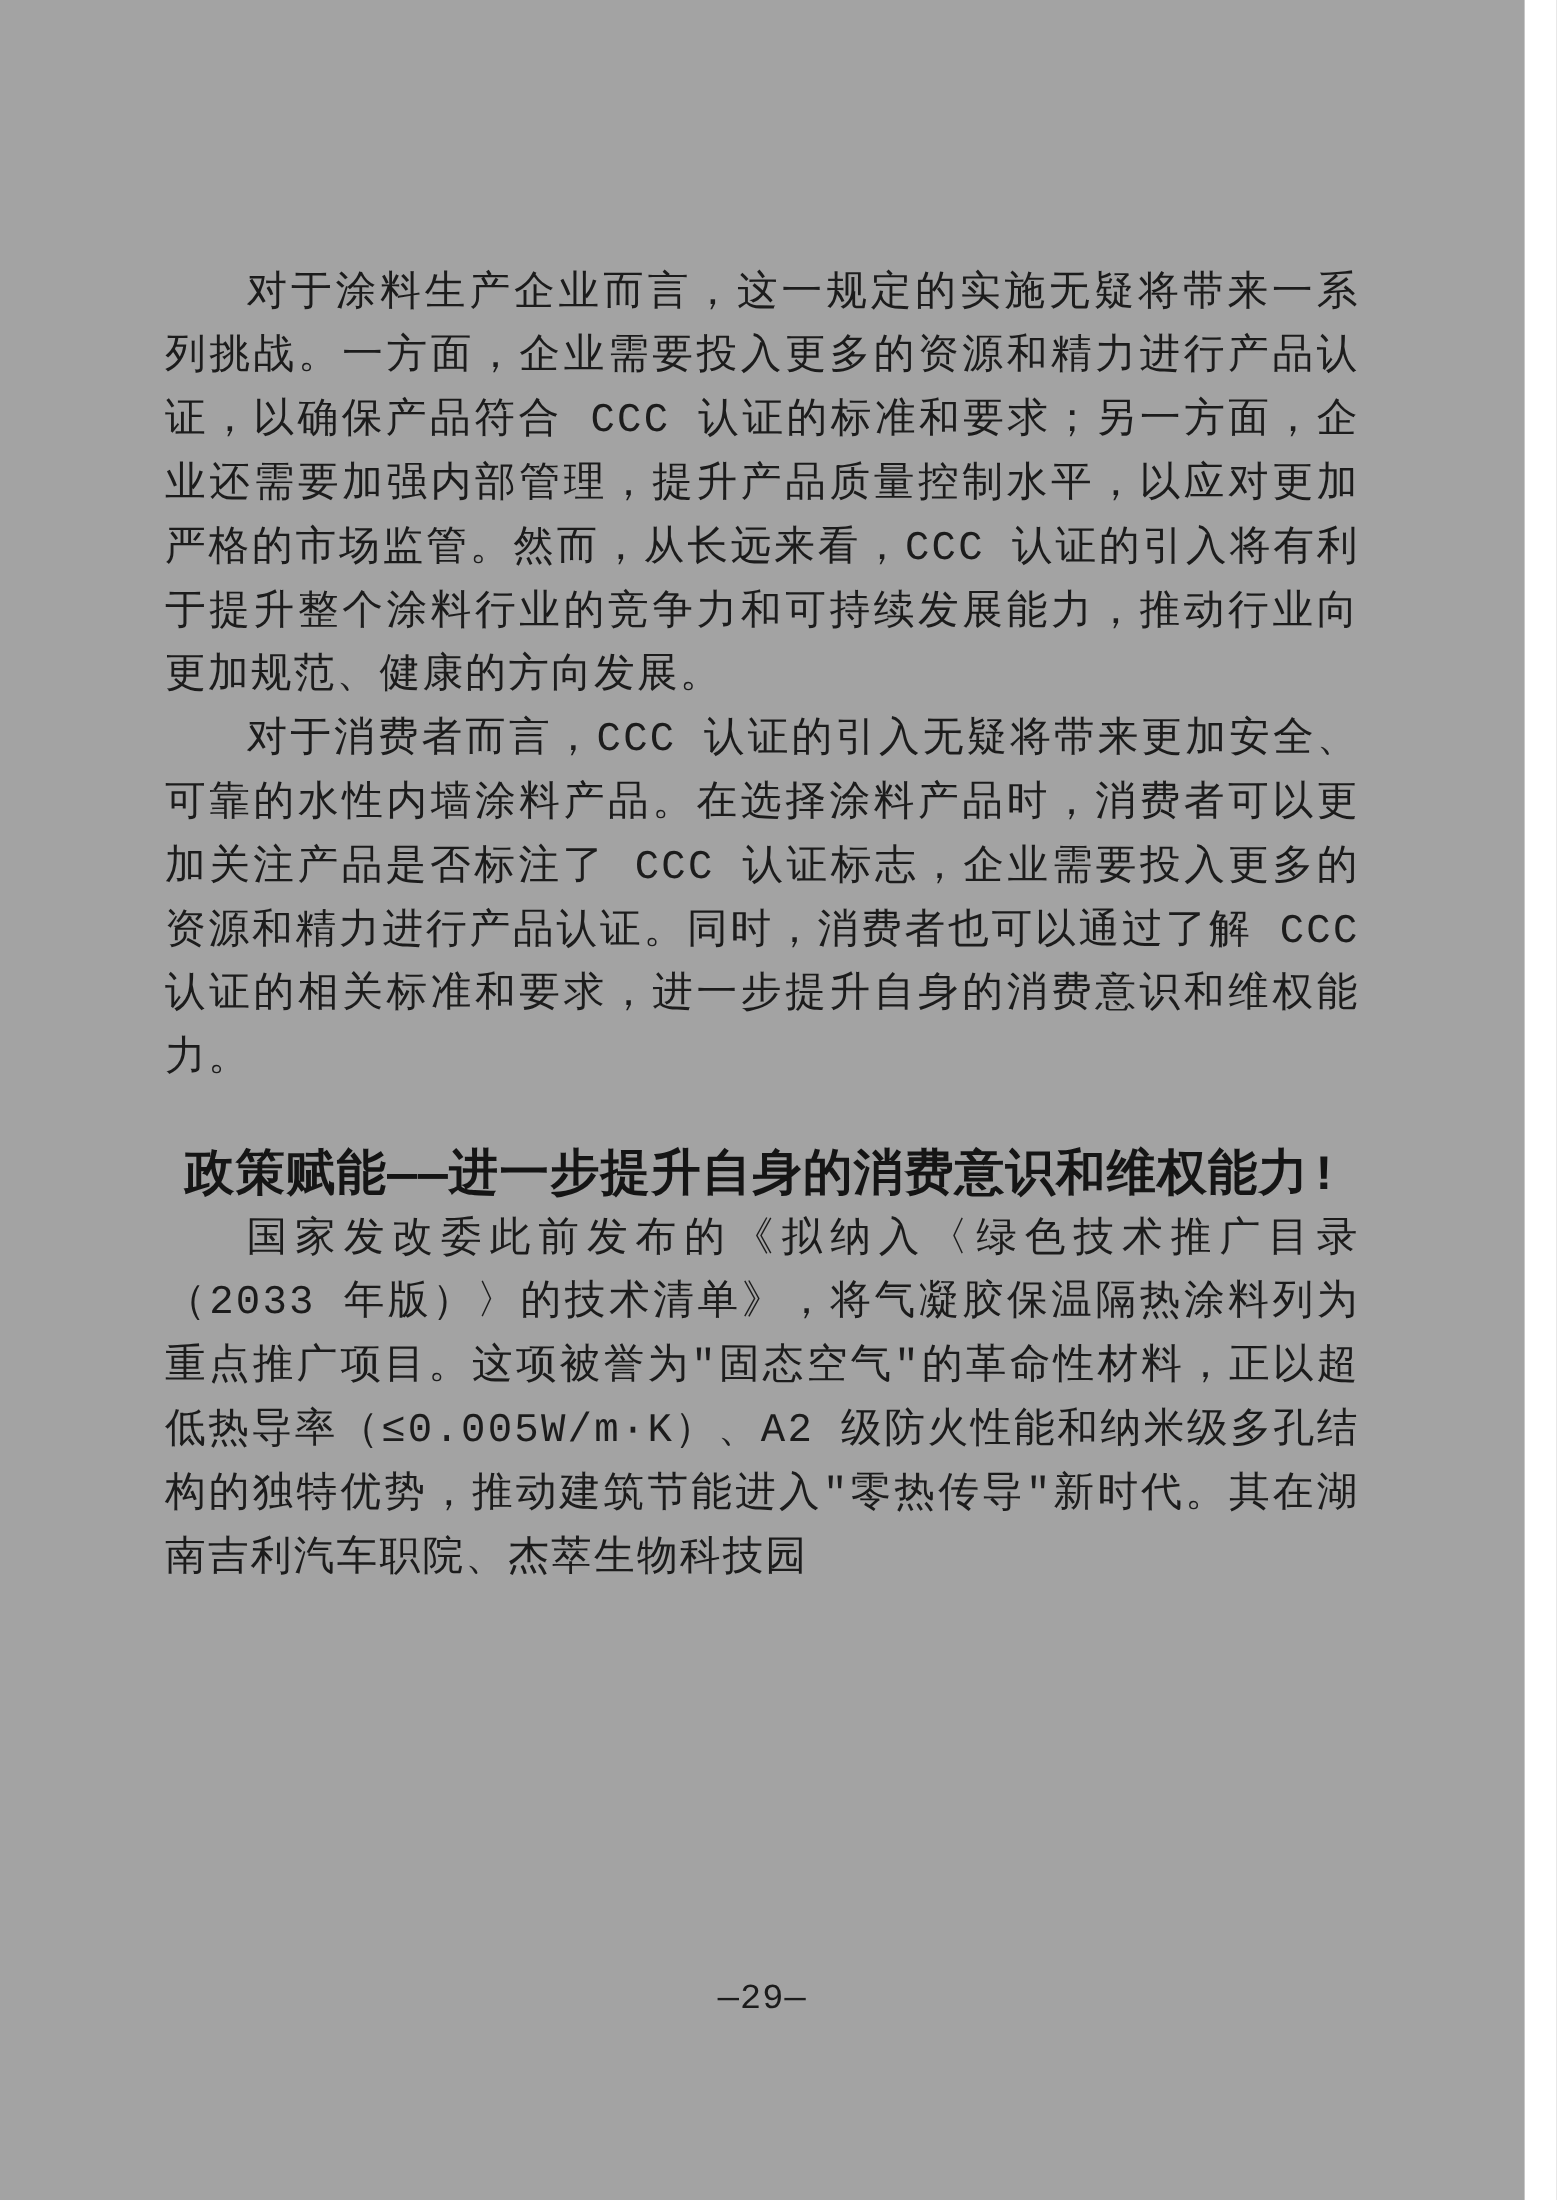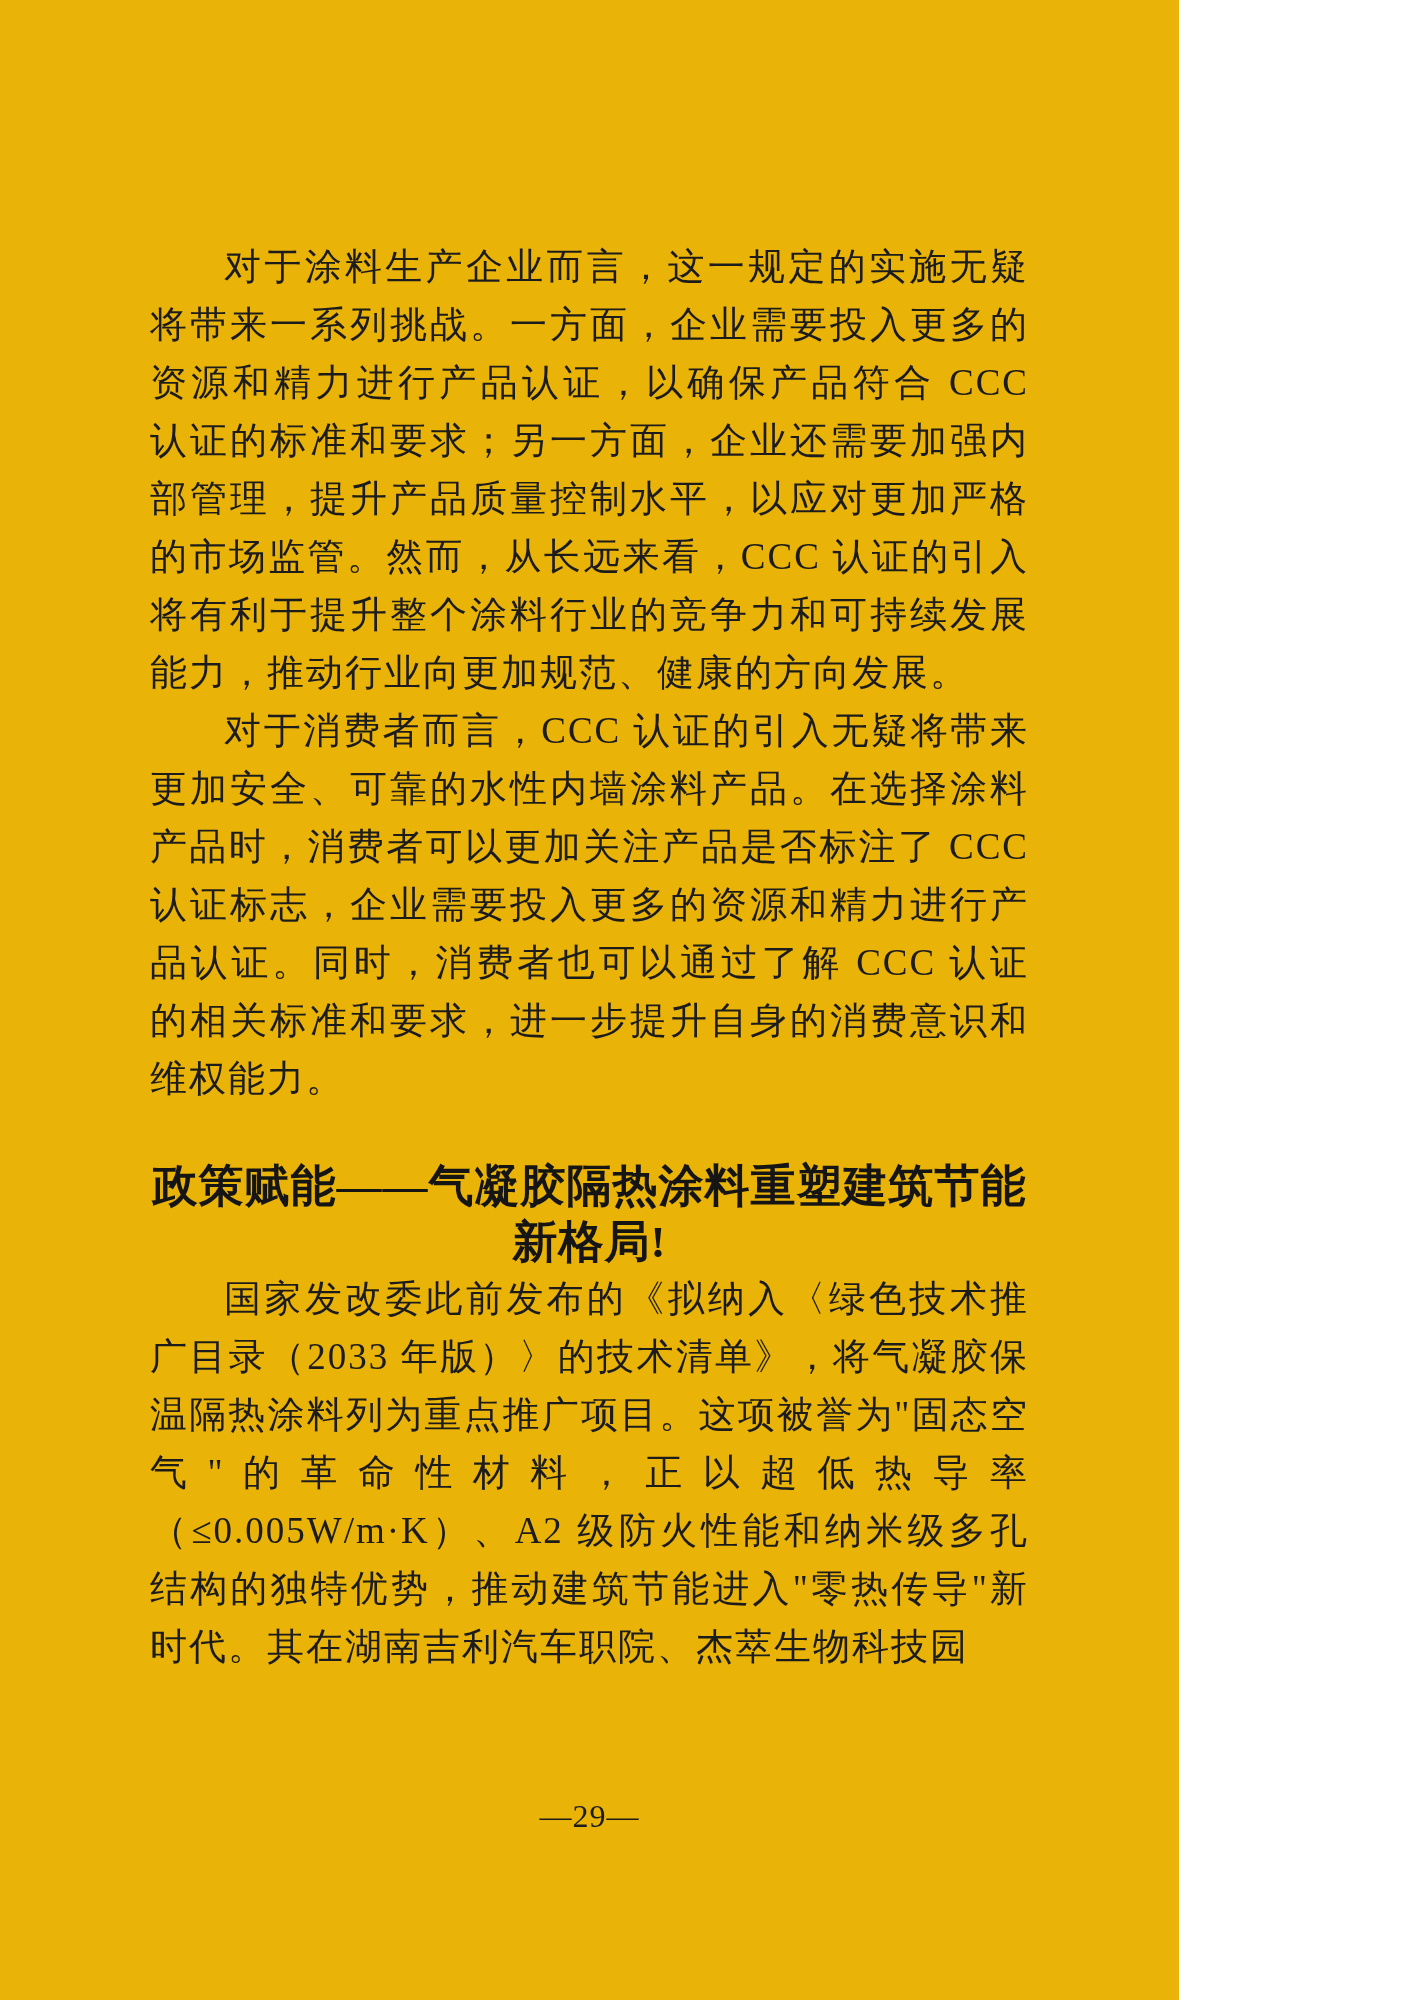--- a/index.html
+++ b/index.html
@@ -2,25 +2,25 @@
 <html><head>
 <meta charset="utf-8">
 <style>
   html, body {
     margin: 0;
     padding: 0;
     background: #ffffff;
   }
   .page {
     position: relative;
-    width: 1179px;
+    width: 1386px;
     height: 2000px;
-    background: #eab308;
+    background: #a3a3a3;
     overflow: hidden;
-    font-family: Liberation Serif, serif;
+    font-family: Liberation Mono, monospace;
     color: #1c1c1c;
   }
   .content {
     position: absolute;
     left: 150px;
     right: 150px;
     top: 238px;
   }
   p.body {
     margin: 0;
@@ -67,21 +67,21 @@
 <body>
 
 <div class="page">
   <div class="content">
 
     <p class="body">对于涂料生产企业而言，这一规定的实施无疑将带来一系列挑战。一方面，企业需要投入更多的资源和精力进行产品认证，以确保产品符合 CCC 认证的标准和要求；另一方面，企业还需要加强内部管理，提升产品质量控制水平，以应对更加严格的市场监管。然而，从长远来看，CCC 认证的引入将有利于提升整个涂料行业的竞争力和可持续发展能力，推动行业向更加规范、健康的方向发展。</p>
 
     <p class="body">对于消费者而言，CCC 认证的引入无疑将带来更加安全、可靠的水性内墙涂料产品。在选择涂料产品时，消费者可以更加关注产品是否标注了 CCC 认证标志，企业需要投入更多的资源和精力进行产品认证。同时，消费者也可以通过了解 CCC 认证的相关标准和要求，进一步提升自身的消费意识和维权能力。</p>
 
 
-    <h1 class="article-title">政策赋能——气凝胶隔热涂料重塑建筑节能新格局!</h1>
+    <h1 class="article-title">政策赋能——进一步提升自身的消费意识和维权能力!</h1>
 
 
     <p class="body">国家发改委此前发布的《拟纳入〈绿色技术推广目录（2033 年版）〉的技术清单》，将气凝胶保温隔热涂料列为重点推广项目。这项被誉为"固态空气"的革命性材料，正以超低热导率（≤0.005W/m·K）、A2 级防火性能和纳米级多孔结构的独特优势，推动建筑节能进入"零热传导"新时代。其在湖南吉利汽车职院、杰萃生物科技园</p>
 
   </div>
 
   <div class="page-number">—29—</div>
 </div>
 
 </body></html>

